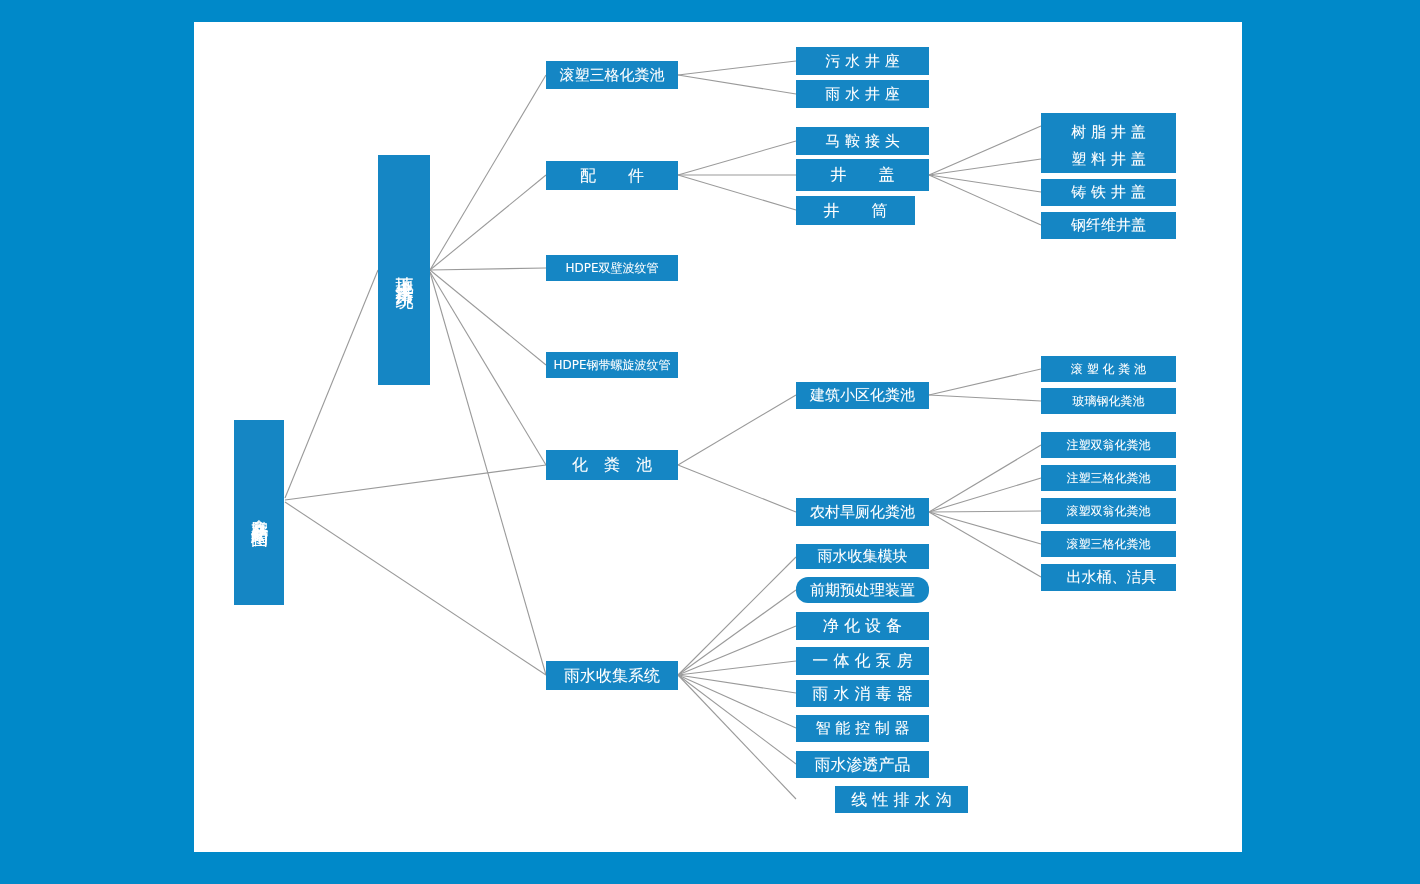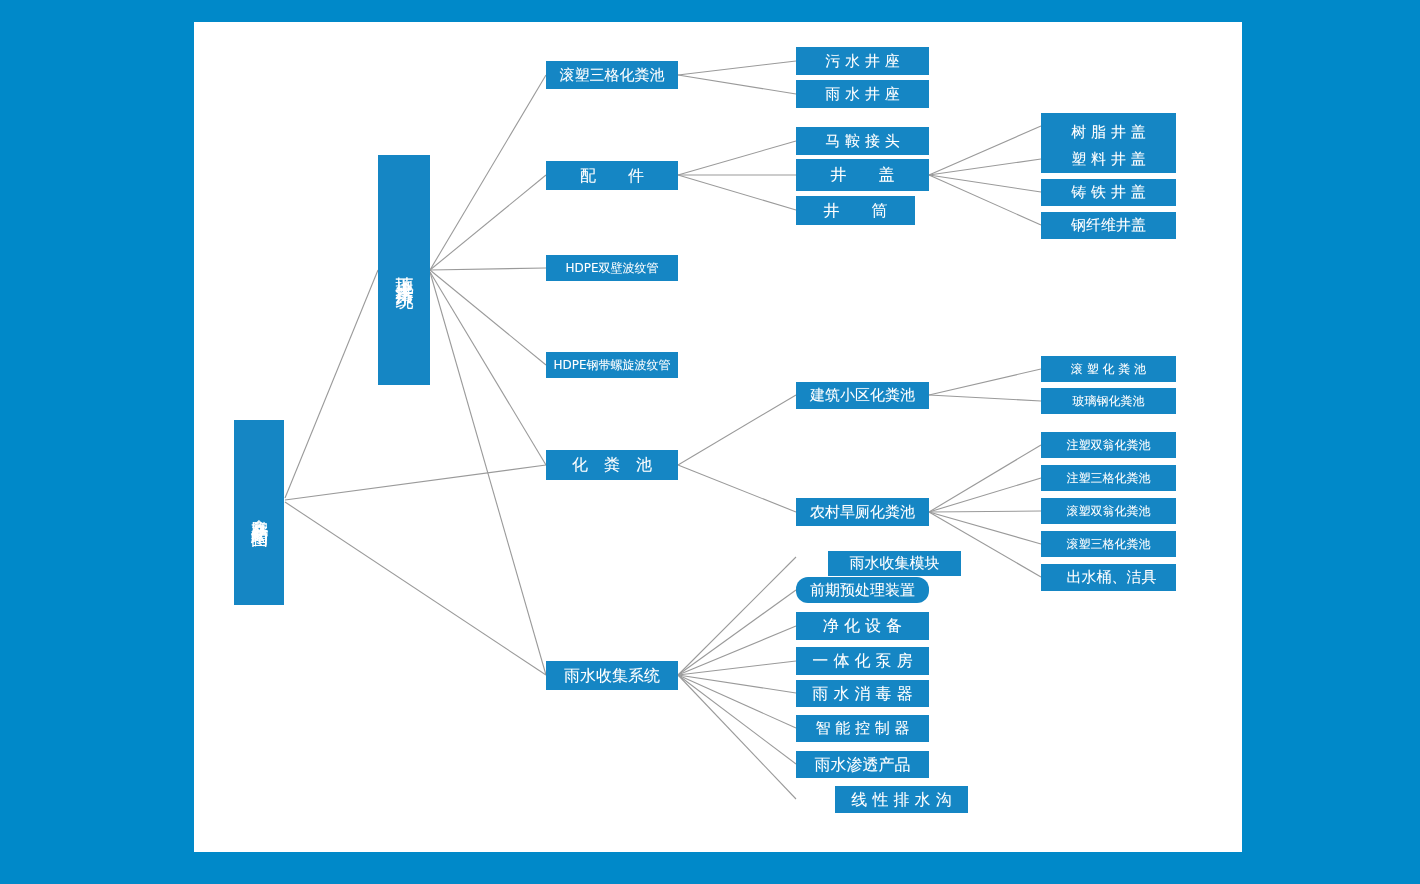--- a/index.html
+++ b/index.html
@@ -144,21 +144,21 @@
 
   <div class="node f14" style="left:1041px;top:356px;width:135px;height:26px;">滚 塑 化 粪 池</div>
   <div class="node f14" style="left:1041px;top:388px;width:135px;height:26px;">玻璃钢化粪池</div>
 
   <div class="node f14" style="left:1041px;top:432px;width:135px;height:26px;">注塑双翁化粪池</div>
   <div class="node f14" style="left:1041px;top:465px;width:135px;height:26px;">注塑三格化粪池</div>
   <div class="node f14" style="left:1041px;top:498px;width:135px;height:26px;">滚塑双翁化粪池</div>
   <div class="node f14" style="left:1041px;top:531px;width:135px;height:26px;">滚塑三格化粪池</div>
   <div class="node f15" style="left:1041px;top:564px;width:135px;height:27px;padding-left:6px;">出水桶、洁具</div>
 
-  <div class="node f15" style="left:828px;top:544px;width:133px;height:25px;margin-top:7px;">雨水收集模块</div>
+  <div class="node f15" style="left:796px;top:544px;width:133px;height:25px;">雨水收集模块</div>
   <div class="node f15" style="left:796px;top:577px;width:133px;height:26px;border-radius:12px;">前期预处理装置</div>
   <div class="node f16" style="left:796px;top:612px;width:133px;height:28px;">净 化 设 备</div>
   <div class="node f16" style="left:796px;top:647px;width:133px;height:28px;">一 体 化 泵 房</div>
   <div class="node f16" style="left:796px;top:680px;width:133px;height:27px;">雨 水 消 毒 器</div>
   <div class="node f15" style="left:796px;top:715px;width:133px;height:27px;">智 能 控 制 器</div>
   <div class="node f16" style="left:796px;top:751px;width:133px;height:27px;">雨水渗透产品</div>
   <div class="node f16" style="left:796px;top:786px;width:133px;height:27px;margin-left:39px;">线 性 排 水 沟</div>
 
 </div>
 

